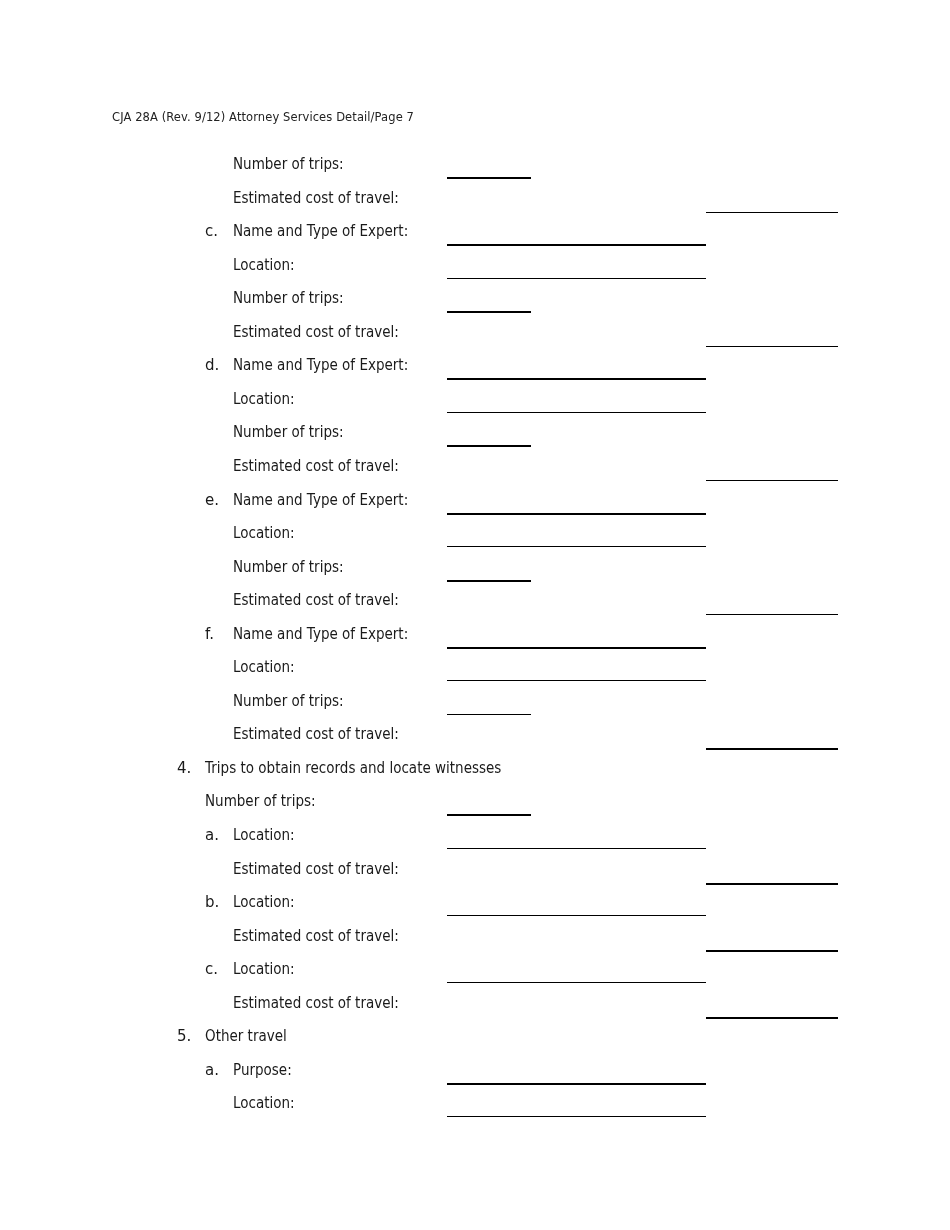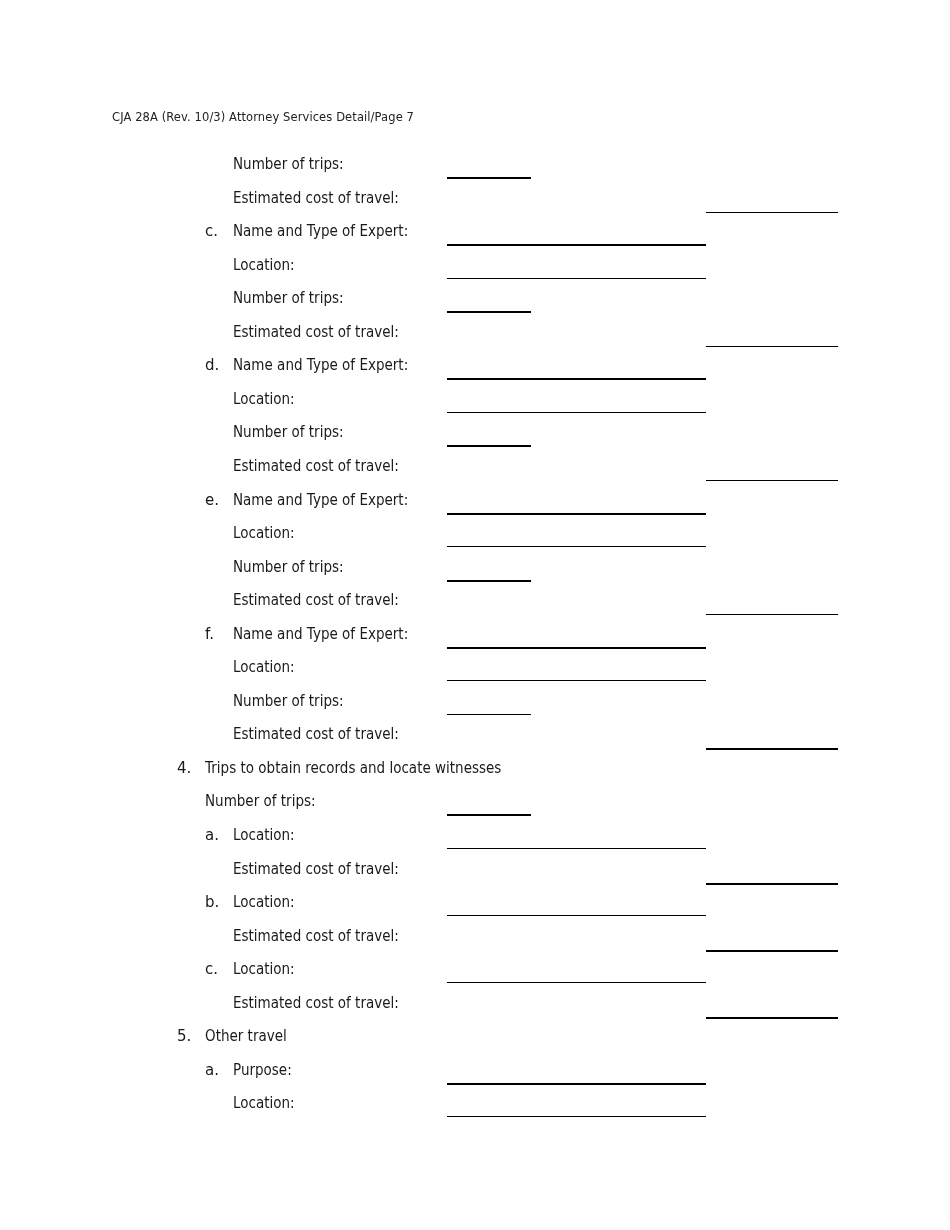--- a/index.html
+++ b/index.html
@@ -17,21 +17,21 @@
   .line { position:absolute; background:#000; }
   .line.trips { left:447px; width:84px; }
   .line.name  { left:447px; width:259px; }
   .line.cost  { left:706px; width:132px; }
   .line.thick { height:2px; }
   .line.thin  { height:1px; }
 </style>
 </head>
 <body>
 
-<div class="header">CJA 28A (Rev. 10/3)  Attorney Services Detail/Page 7</div>
+<div class="header">CJA 28A (Rev. 9/12)  Attorney Services Detail/Page 7</div>
 
 <div id="form-body">
     <div class="row" style="top: 152px;">
       <span class="label l2">Number of trips:</span>
     </div>
     <div class="line trips thick" style="top: 177px;"></div>
     <div class="row" style="top: 186px;">
       <span class="label l2">Estimated cost of travel:</span>
     </div>
     <div class="line cost thin" style="top: 212px;"></div>

